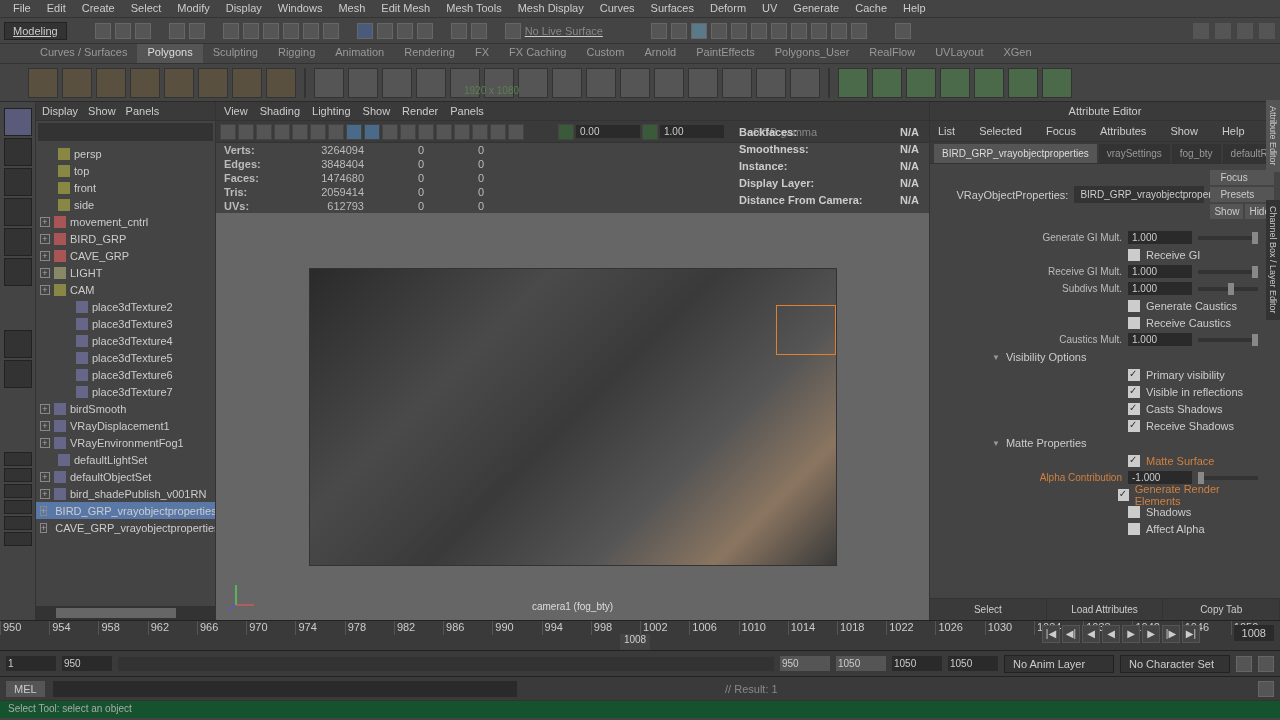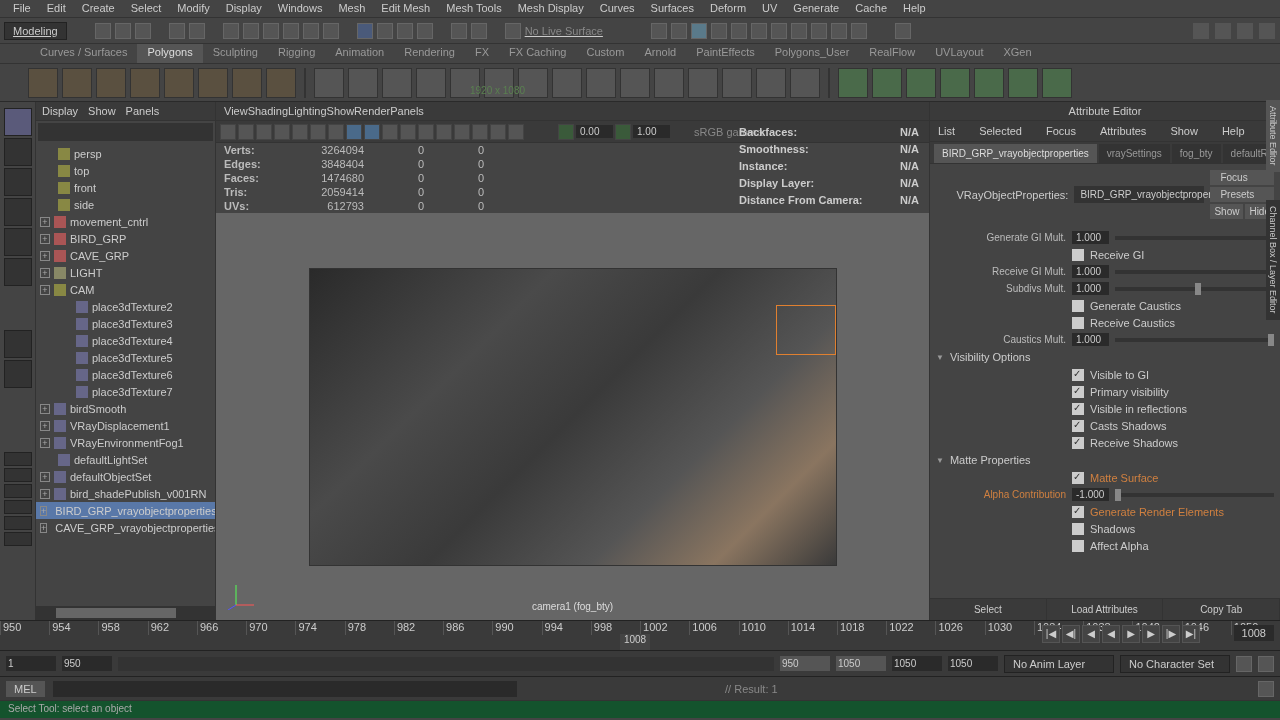--- a/index.html
+++ b/index.html
@@ -27,49 +27,49 @@
 .o-item { display:flex; align-items:center; height:17px; padding-left:4px; gap:4px; }
 .o-item.sel { background:#5978a8; color:#fff; }
 .o-exp { width:10px; height:10px; border:1px solid #888; font-size:9px; line-height:8px; text-align:center; color:#aaa;}
 .o-ico { width:12px; height:12px; background:#666; }
 .o-ico.cam { background:#884; }
 .o-ico.grp { background:#a55; }
 .o-ico.light { background:#886; }
 .o-ico.vr { background:#668; }
 .o-sp { width:14px; }
 .viewport { flex:1; background:#444; display:flex; flex-direction:column; position:relative; border-right:1px solid #333;}
-.vp-menu { background:#3a3a3a; padding:3px 8px; display:flex; border-bottom:1px solid #333;}
+.vp-menu { background:#3a3a3a; padding:3px 8px; display:flex; gap:12px; border-bottom:1px solid #333;}
 .vp-tools { background:#3a3a3a; height:22px; display:flex; align-items:center; padding:0 4px; gap:2px; border-bottom:1px solid #333;}
 .vp-tico { width:16px; height:16px; background:#555; border:1px solid #444;}
 .vp-statsrow { display:flex; padding:1px 8px; background:#444; font-size:10px; }
 .vp-statsrow .lbl { width:60px; font-weight:bold; color:#bbb;}
 .vp-statsrow .val { width:80px; text-align:right; color:#bbb;}
 .vp-statsrow .vz { width:60px; text-align:right; color:#bbb;}
 .vp-right { position:absolute; right:10px; top:24px; font-size:10px; }
 .vp-right .r { display:flex; justify-content:space-between; width:180px; height:17px;font-weight:bold;}
 .vp-render { flex:1; background:#666; position:relative; display:flex; align-items:center; justify-content:center;}
 .vp-img { width:528px; height:298px; background:linear-gradient(135deg,#2a2a2a 0%,#4a4a4a 30%,#3a3a3a 50%,#555 70%,#8a7560 85%,#3a3a3a 100%); border:1px solid #333; position:relative;}
 .vp-orange { position:absolute; top:36px; right:0; width:60px; height:50px; border:1px solid #e08030; }
-.vp-res { position:absolute; top:-128px; left:254px; color:#5a8050; font-size:10px;}
+.vp-res { position:absolute; top:-128px; left:248px; color:#5a8050; font-size:10px;}
 .vp-cam { position:absolute; bottom:8px; color:#ddd; font-size:10px;}
 .vp-axis { position:absolute; bottom:10px; left:10px; width:30px; height:30px; }
 .ae { width:350px; background:#444; display:flex; flex-direction:column; }
 .ae-title { background:#3a3a3a; text-align:center; padding:3px; border-bottom:1px solid #333; position:relative;}
 .ae-menu { background:#3a3a3a; padding:4px 8px; display:flex; gap:24px; border-bottom:1px solid #333;}
 .ae-tabs { background:#3a3a3a; display:flex; padding:2px 4px 0 4px; gap:2px; border-bottom:1px solid #333;}
 .ae-tab { padding:4px 8px; background:#333; font-size:10px; color:#999;}
 .ae-tab.act { background:#555; color:#ddd;}
 .ae-top { padding:6px; display:flex; align-items:center; gap:6px; justify-content:flex-end;}
 .ae-top .n { background:#333; padding:3px 6px; width:130px; font-size:10px;}
 .ae-btn { background:#555; padding:2px 10px; font-size:10px;}
-.ae-body { flex:1; overflow:auto; padding:4px 6px;}
+.ae-body { flex:1; overflow:auto; padding:4px 22px;margin-left:40px;}
 .ae-row { display:flex; align-items:center; height:17px; gap:6px; }
 .ae-lbl { width:130px; text-align:right; font-size:10px; color:#bbb;}
 .ae-lbl.hl { color:#d08040; }
-.ae-in { background:#2a2a2a; width:37px; padding:1px 4px; font-size:10px;}
+.ae-in { background:#2a2a2a; width:64px; padding:1px 4px; font-size:10px;}
 .ae-sl { flex:1; height:4px; background:#333; position:relative;}
 .ae-sl::after { content:''; position:absolute; width:6px; height:12px; background:#888; top:-4px; }
 .ae-sl.end::after { right:0; }
 .ae-sl.start::after { left:0; }
 .ae-sl.mid::after { left:50%; }
 .ae-cb { width:12px; height:12px; background:#ccc; position:relative;}
 .ae-cb.on::after { content:'✓'; position:absolute; color:#333; font-size:10px; left:1px; top:-1px;}
 .ae-sect { display:flex; align-items:center; padding:3px 0; font-weight:normal; cursor:pointer;}
 .ae-sect::before { content:'▼'; font-size:8px; margin-right:6px; color:#999;}
 .ae-bot { display:flex; background:#3a3a3a; border-top:1px solid #333;}
@@ -539,25 +539,20 @@
         </div>
         <div class="ae-row">
           <span class="ae-lbl">Caustics Mult.</span>
           <span class="ae-in">1.000</span>
           <div class="ae-sl end"></div>
         </div>
         <div class="ae-sect">Visibility Options</div>
         <div class="ae-row">
           <span class="ae-lbl"></span>
           <span class="ae-cb on"></span>
-          <span>Visible to GI</span>
-        </div>
-        <div class="ae-row">
-          <span class="ae-lbl"></span>
-          <span class="ae-cb on"></span>
           <span>Primary visibility</span>
         </div>
         <div class="ae-row">
           <span class="ae-lbl"></span>
           <span class="ae-cb on"></span>
           <span>Visible in reflections</span>
         </div>
         <div class="ae-row">
           <span class="ae-lbl"></span>
           <span class="ae-cb on"></span>

